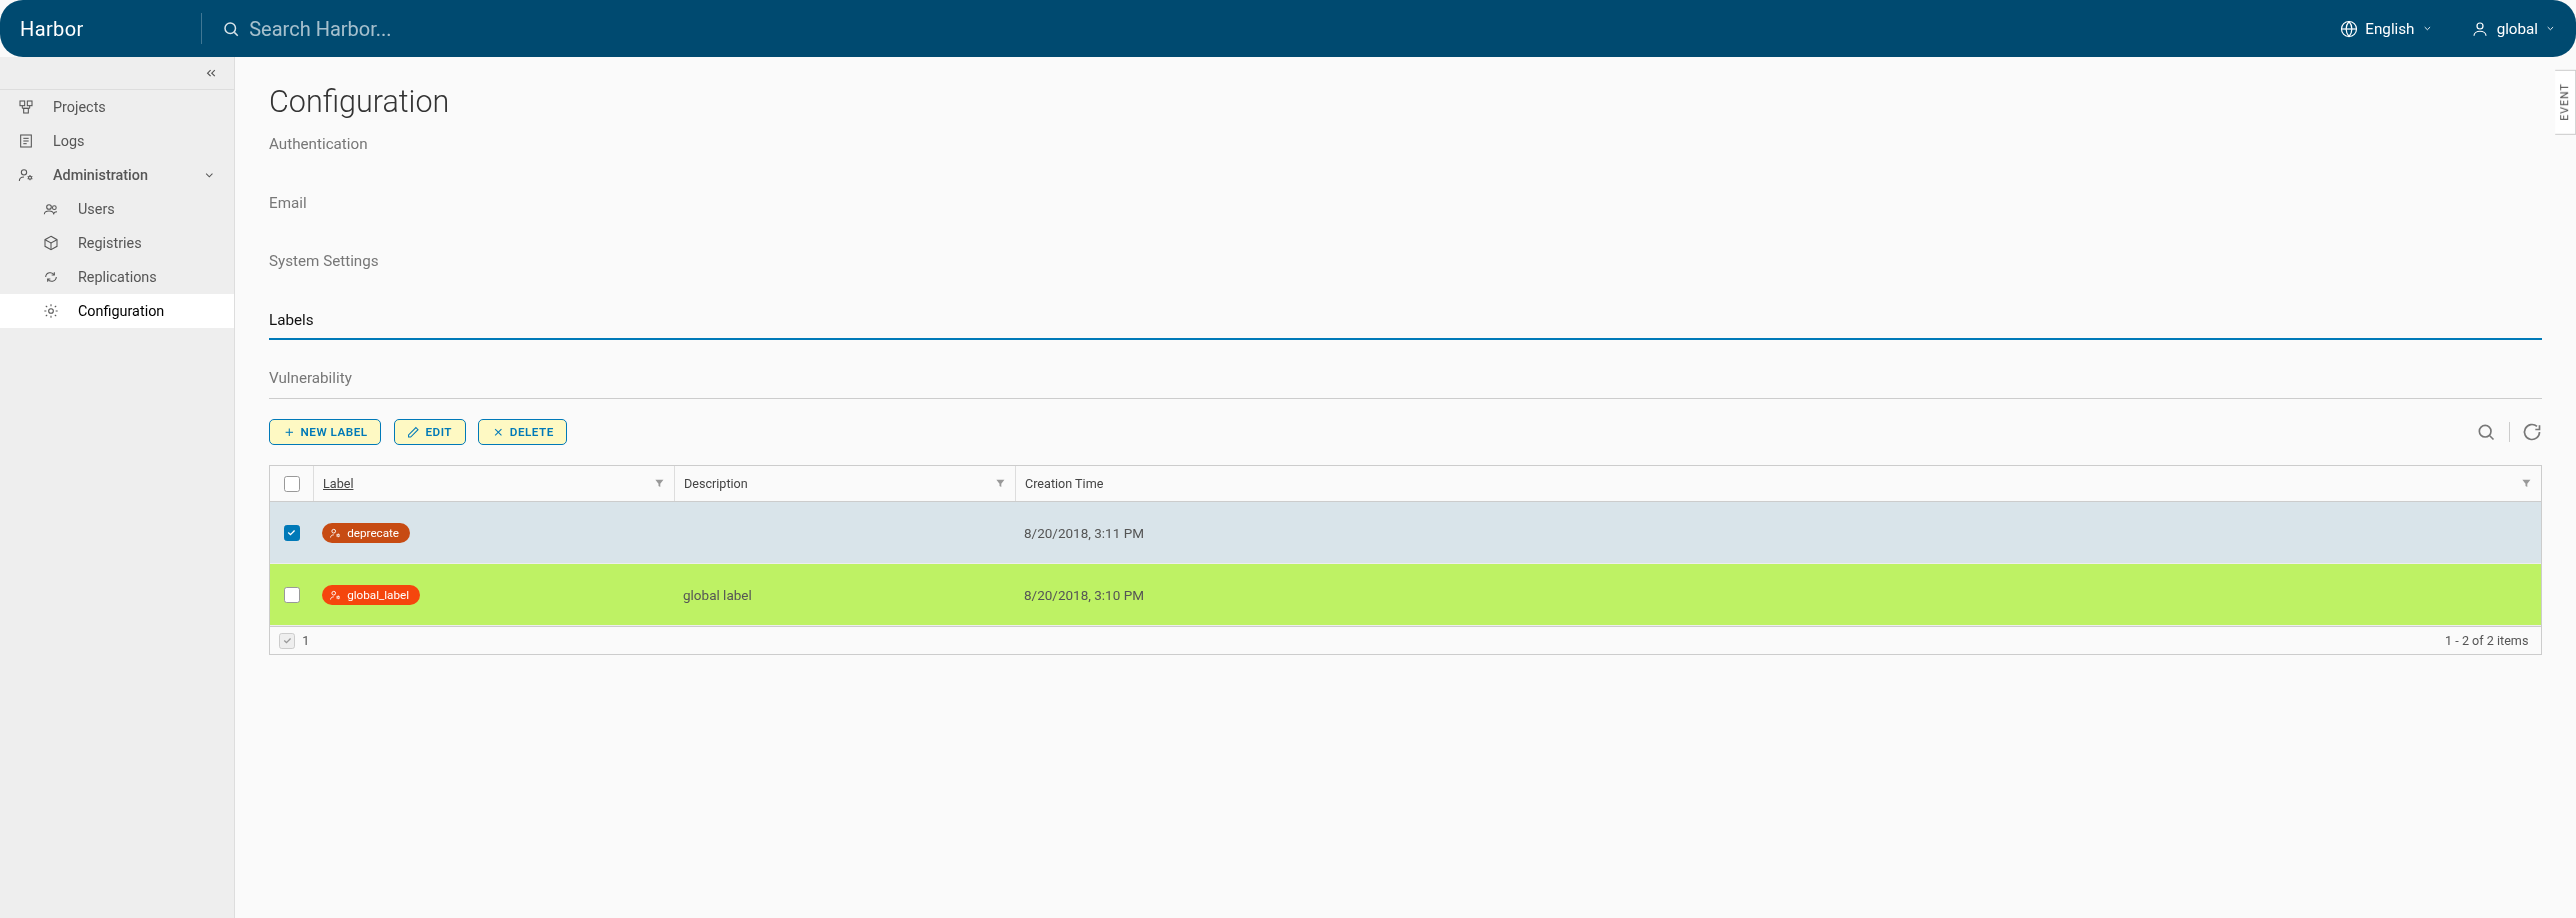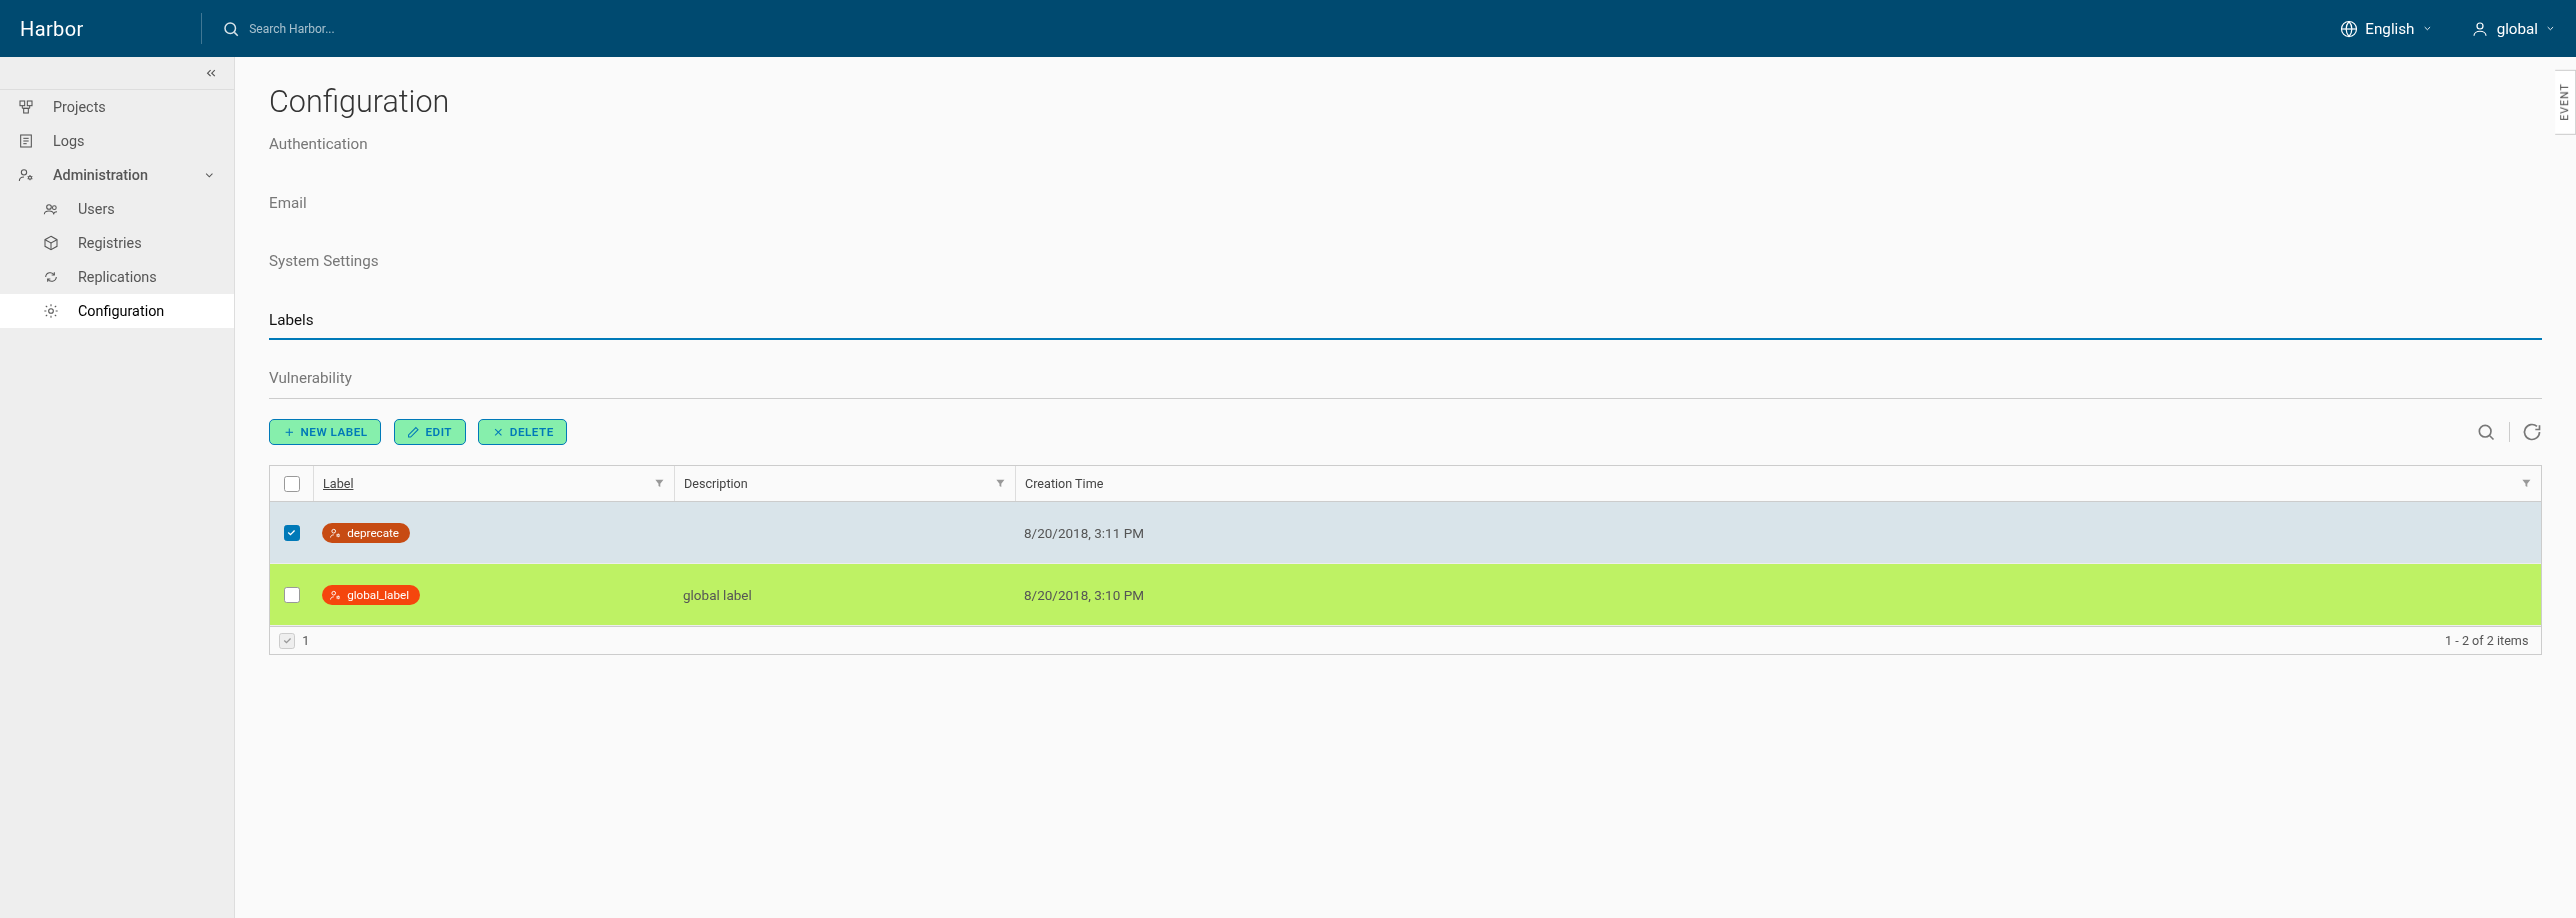--- a/index.html
+++ b/index.html
@@ -1,22 +1,22 @@
 <!DOCTYPE html>
 <html style="font-size:14.4px"><head>
 <meta charset="utf-8">
 <style>
 * { box-sizing: border-box; margin: 0; padding: 0; font-family: -apple-system, BlinkMacSystemFont, "Segoe UI", Roboto, "Helvetica Neue", Arial, sans-serif; }
 body { background: #fafafa; color: #565656; overflow-x: hidden; }
-.header { background: #004a70; height: 57px; display: flex; align-items: center; padding: 0 20px; color: #fff; position: relative; }
+.header { background: #004a70; height: 57px; display: flex; align-items: center; padding: 0 20px; color: #fff; position: relative; border-radius: 23px; }
 .brand { font-size: 20px; font-weight: 400; color: #fff; margin-right: 117px; letter-spacing: 0.4px; }
 .header-divider { width: 0.9px; height: 30.5px; background: rgba(255,255,255,0.25); margin-right: 20.6px; }
 .search-wrap { display: flex; align-items: center; flex: 1; color: rgba(255,255,255,0.7); }
 .search-wrap svg { margin-right: 9px; }
-.search-input { background: transparent; border: none; outline: none; font-size: 12px; color: #fff; flex: 1; }
+.search-input { background: transparent; border: none; outline: none; font-size: 20px; color: #fff; flex: 1; }
 .search-input::placeholder { color: rgba(255,255,255,0.65); }
 .header-right { display: flex; align-items: center; gap: 39px; color: #fff; }
 .header-item { display: flex; align-items: center; gap: 7.2px; font-size: 15.2px; cursor: pointer; }
 
 .layout { display: flex; min-height: calc(100vh - 57px); }
 .sidebar { width: 235px; background: #eeeeee; border-right: 0.9px solid #ddd; position: relative; }
 .collapse-row { height: 33px; display: flex; justify-content: flex-end; align-items: center; padding-right: 16px; border-bottom: 0.9px solid #ddd; cursor: pointer; }
 .nav-item { display: flex; align-items: center; height: 34px; padding: 0 18px; font-size: 14.4px; color: #565656; cursor: pointer; gap: 19px; }
 .nav-item.sub { padding-left: 43px; }
 .nav-item.active { background: #fff; color: #000; }
@@ -24,21 +24,21 @@
 .nav-item.group .chev { margin-left: auto; }
 .nav-item svg { flex-shrink: 0; }
 
 .content { flex: 1; padding: 27px 34px; position: relative; }
 .page-title { font-size: 30.5px; font-weight: 300; color: #333; margin-bottom: 16px; }
 .tabs { display: flex; gap: 30.5px; border-bottom: 0.9px solid #ccc; margin-bottom: 20px; flex-direction: column; }
 .tab { font-size: 15.2px; color: #777; padding-bottom: 9px; cursor: pointer; border-bottom: 2.7px solid transparent; margin-bottom: -0.9px; }
 .tab.active { color: #111; border-bottom-color: #0079b8; }
 
 .toolbar { display: flex; align-items: center; margin-bottom: 20px; }
-.btn { display: inline-flex; align-items: center; gap: 5.4px; border: 0.9px solid #0079b8; color: #0079b8; background: #86efac; font-size: 11.7px; font-weight: 600; letter-spacing: 0.5px; padding: 5.4px 12.6px; border-radius: 5px; margin-right: 12.6px; cursor: pointer; text-transform: uppercase; }
+.btn { display: inline-flex; align-items: center; gap: 5.4px; border: 0.9px solid #0079b8; color: #0079b8; background: #fef9c3; font-size: 11.7px; font-weight: 600; letter-spacing: 0.5px; padding: 5.4px 12.6px; border-radius: 5px; margin-right: 12.6px; cursor: pointer; text-transform: uppercase; }
 .toolbar-right { margin-left: auto; display: flex; align-items: center; gap: 12.6px; color: #777; }
 .toolbar-right .sep { width: 0.9px; height: 20px; background: #ccc; }
 .tool-icon { cursor: pointer; }
 
 .datagrid { border: 0.9px solid #ccc; background: #bef264; }
 .dg-header { display: flex; align-items: center; background: #fafafa; border-bottom: 0.9px solid #ccc; height: 36px; }
 .dg-check { width: 43px; display: flex; justify-content: center; align-items: center; }
 .dg-col { padding: 0 9px; font-size: 12.6px; color: #444; display: flex; align-items: center; position: relative; height: 100%; border-left: 0.9px solid #ddd; }
 .dg-col:first-of-type { border-left: none; }
 .dg-col .filter { margin-left: auto; color: #999; cursor: pointer; }

